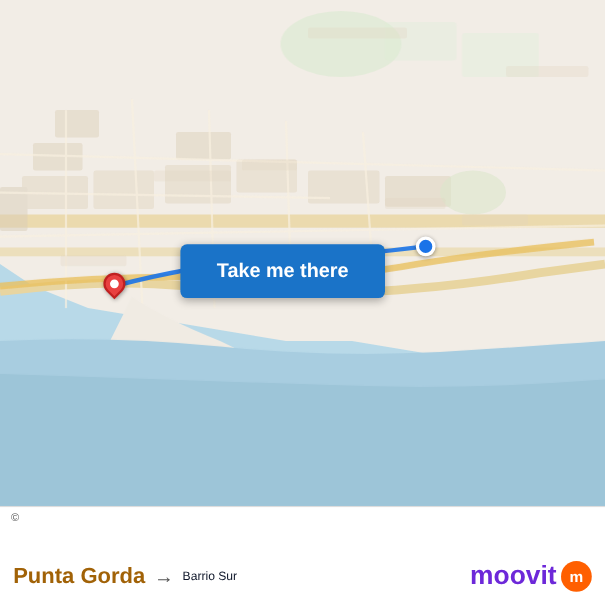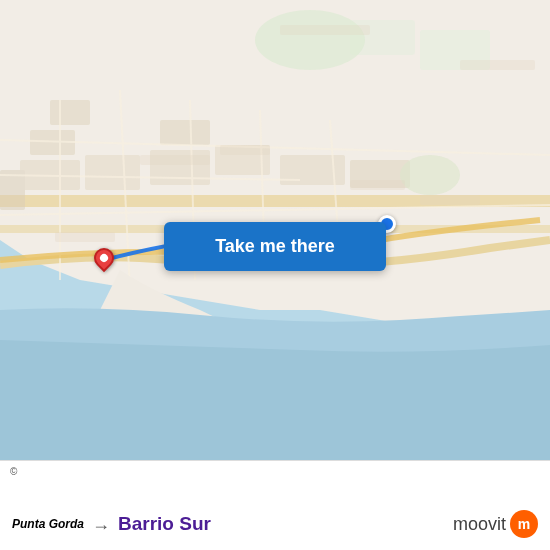--- a/index.html
+++ b/index.html
@@ -23,21 +23,21 @@
     #map-svg {
       width: 100%;
       height: 100%;
     }
 
     
     #take-me-there-btn {
       position: absolute;
       top: 222px;
       left: 164px;
-      width: 222px;
+      width: 186px;
       height: 49px;
       background-color: #1a73c8;
       color: #fff;
       font-size: 18px;
       font-weight: bold;
       border: none;
       border-radius: 6px;
       cursor: pointer;
       display: flex;
       align-items: center;
@@ -133,47 +133,46 @@
       padding: 0 12px 12px;
     }
 
     #route-labels {
       display: flex;
       align-items: center;
       gap: 8px;
     }
 
     #origin-label {
-      font-size: 12px;
+      font-size: 20px;
       font-weight: 600;
-      color: #000000;
-      font-style: italic;
+      color: #a16207;
     }
 
     #arrow-icon {
       font-size: 18px;
       color: #555;
     }
 
     #dest-label {
-      font-size: 19px;
-      font-weight: 700;
-      color: #4c1d95;
+      font-size: 11px;
+      font-weight: 400;
+      color: #0f172a;
     }
 
     #moovit-logo {
       display: flex;
       align-items: center;
       gap: 4px;
     }
 
     #moovit-logo .moovit-text {
-      font-size: 18px;
-      font-weight: normal;
-      color: #404040;
+      font-size: 24px;
+      font-weight: bold;
+      color: #6d28d9;
     }
 
     #moovit-logo .moovit-icon {
       width: 28px;
       height: 28px;
       background: #ff5f00;
       border-radius: 50%;
       display: flex;
       align-items: center;
       justify-content: center;

